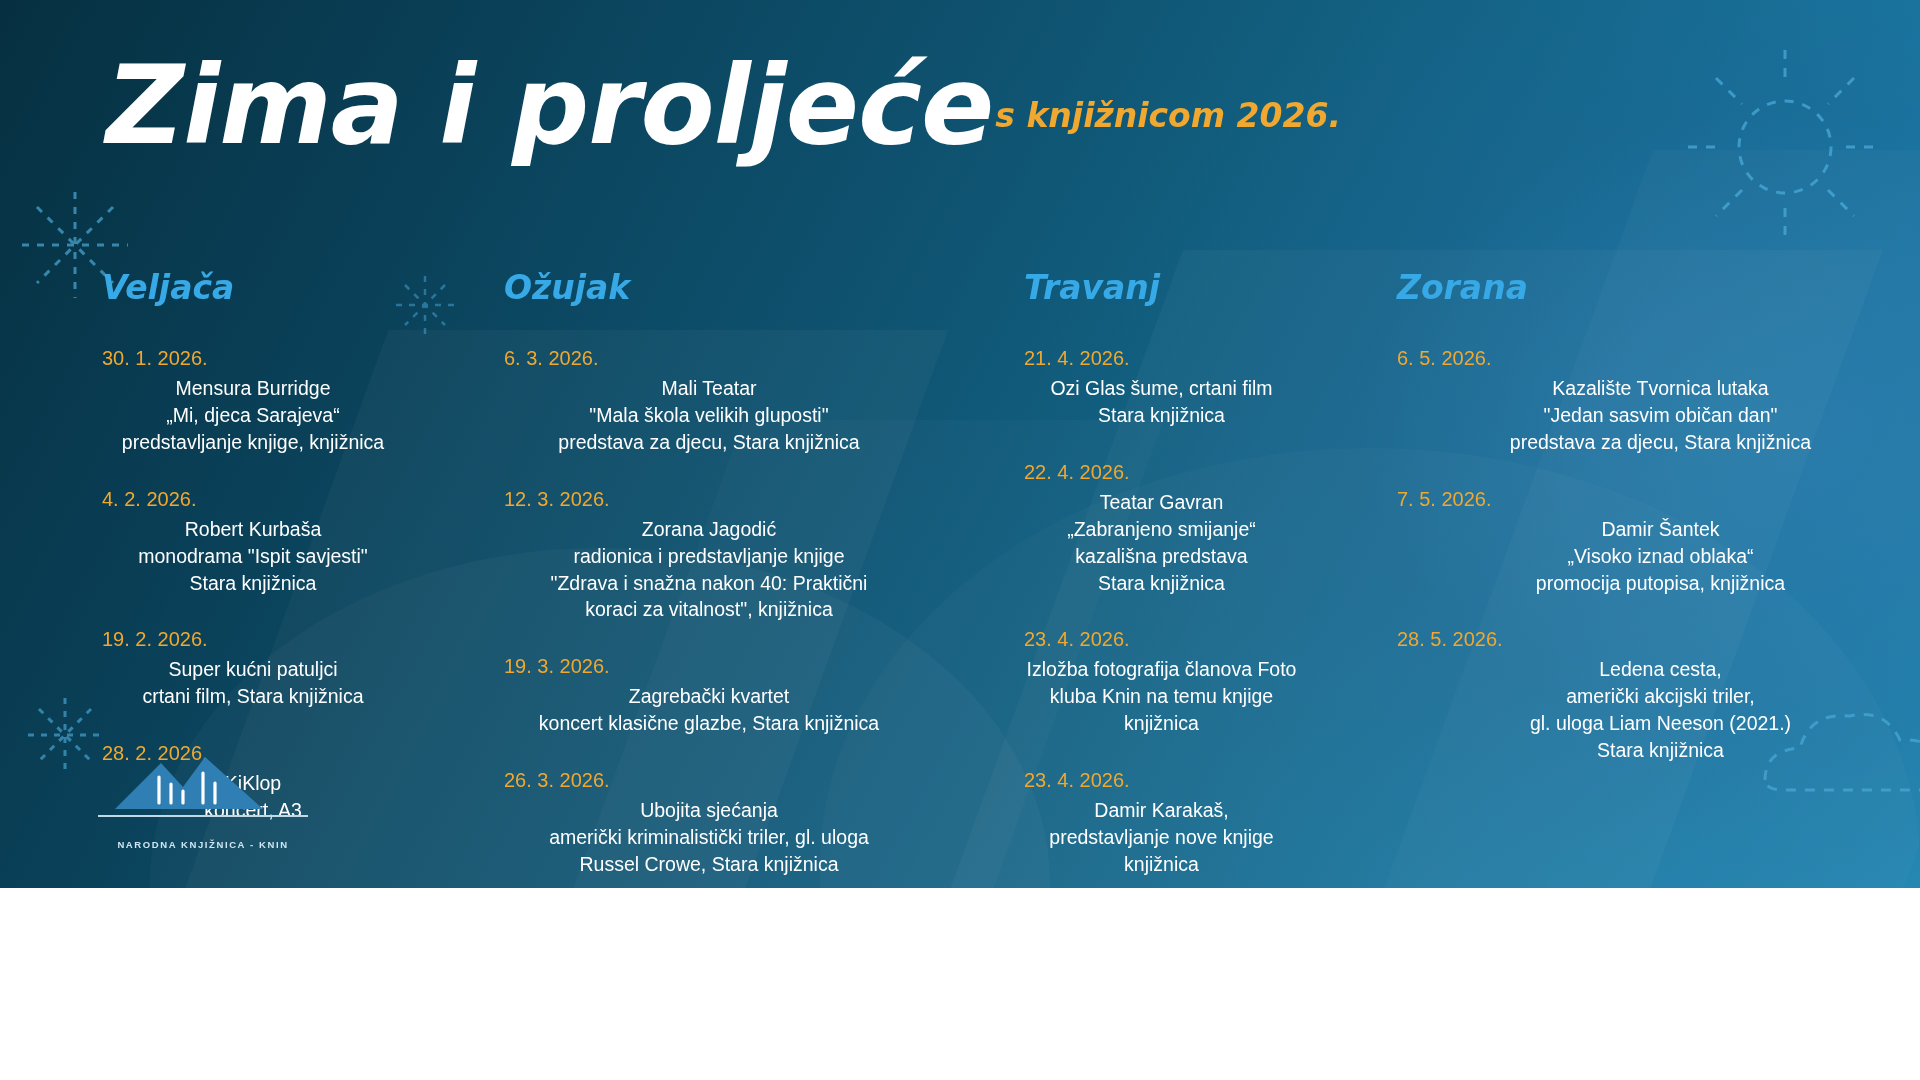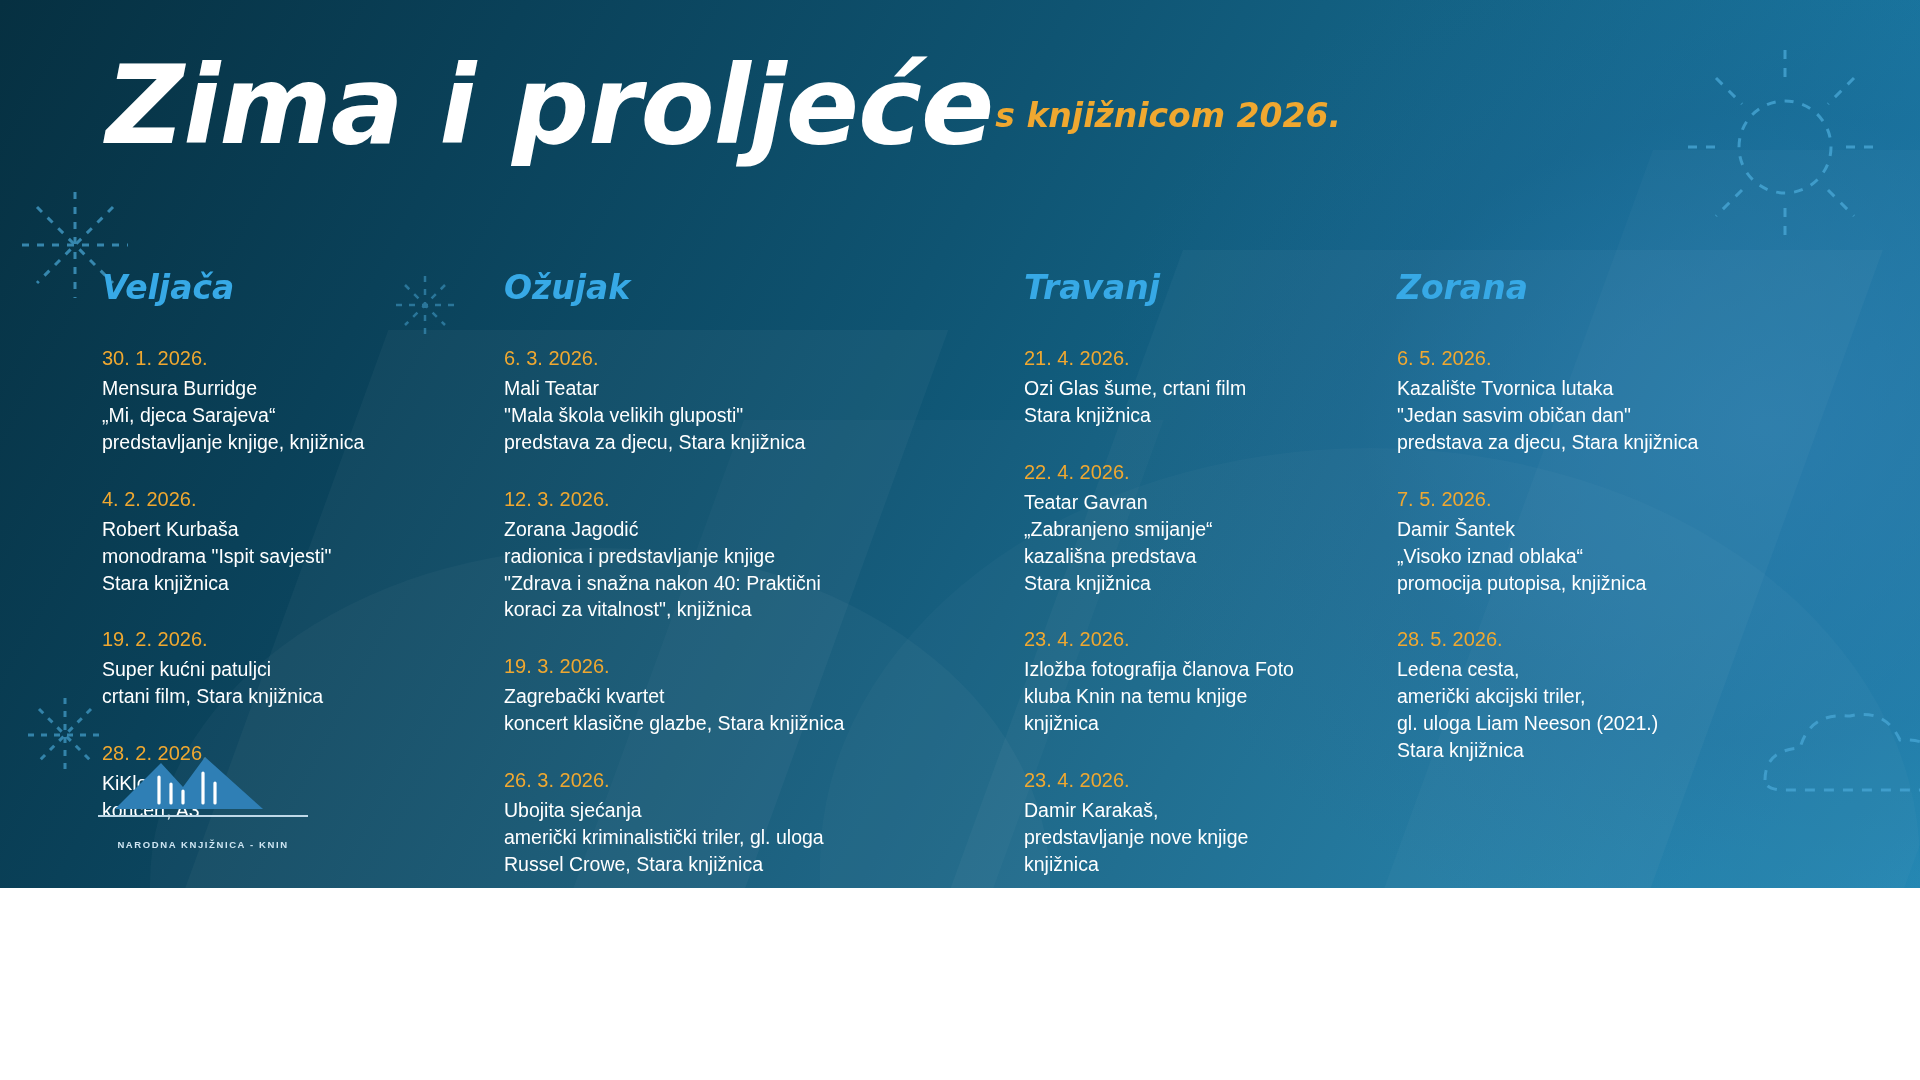--- a/index.html
+++ b/index.html
@@ -98,20 +98,21 @@
     font-size: 20px;
     color: #f0a830;
     line-height: 1.5;
     margin-bottom: 2px;
   }
   .event .lines {
     font-size: 19.5px;
     color: #ffffff;
     line-height: 1.38;
     white-space: pre-line;
+    text-align: center;
   }
 
   
   .logo-wrap {
     position: absolute;
     left: 98px;
     bottom: 38px;
     width: 210px;
   }
   .logo-caption {

